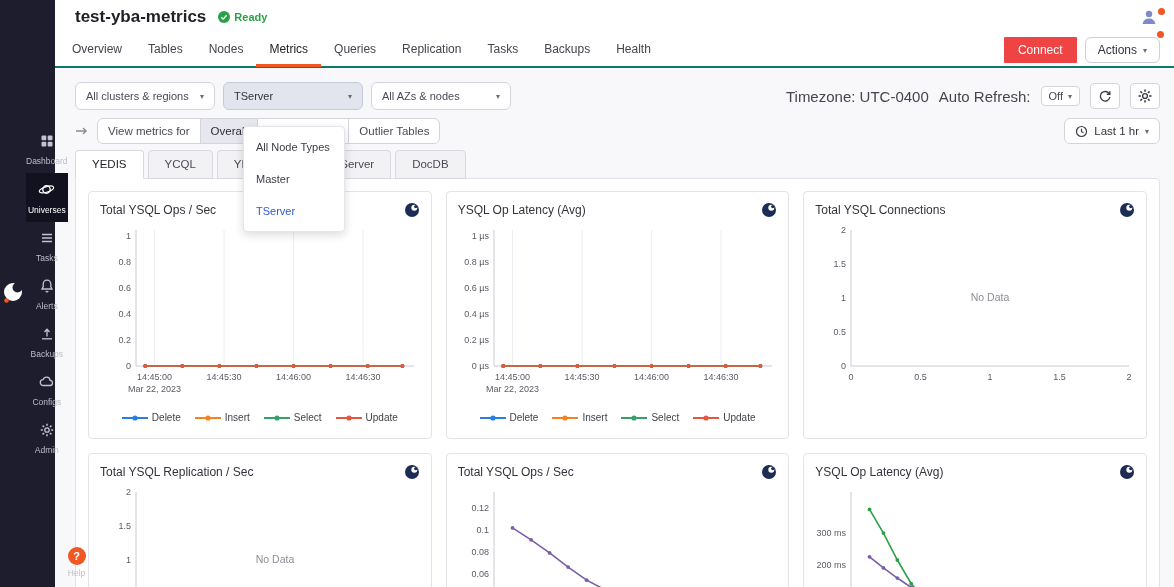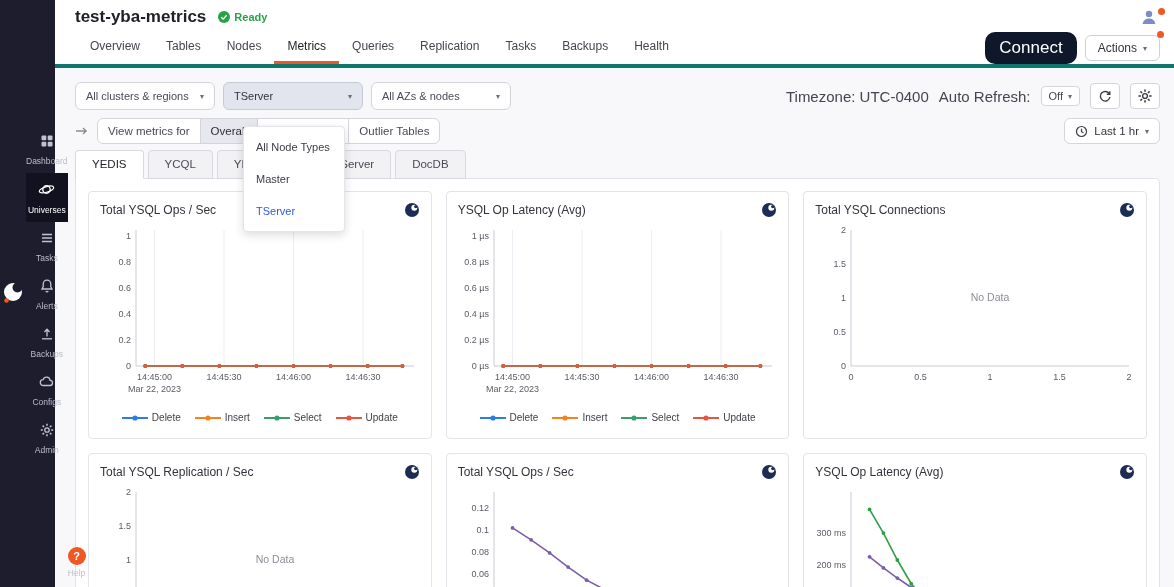--- a/index.html
+++ b/index.html
@@ -17,26 +17,26 @@
 .sb-help{margin-top:auto;margin-bottom:9px;display:flex;flex-direction:column;align-items:center;gap:3px;cursor:pointer}
 .help-circle{width:18px;height:18px;border-radius:50%;background:#ef5824;color:#fff;font-size:11px;font-weight:bold;display:flex;align-items:center;justify-content:center}
 .help-lbl{font-size:8.5px;color:#bcbcca}
 
 .main{position:absolute;left:55px;top:0;right:0;height:100%}
 .topbar{height:34px;display:flex;align-items:center;padding:0 16px 0 20px;background:#fff;position:relative}
 .page-title{font-size:17px;font-weight:bold;color:#202028;margin-right:12px}
 .ready{display:flex;align-items:center;gap:4px;font-size:11px;font-weight:bold;color:#27a345}
 .top-right{margin-left:auto;display:flex;align-items:center;position:relative}
 .user-dot{position:absolute;right:-7px;top:0;width:7px;height:7px;border-radius:50%;background:#ef5824}
-.tabs-row{height:34px;border-bottom:4px solid #0f766e;display:flex;align-items:flex-end;padding:0 14px 0 22px;background:#fff;position:relative}
+.tabs-row{height:34px;border-bottom:2px solid #0f766e;display:flex;align-items:center;padding:0 14px 0 4px;background:#fff;position:relative}
 .tabs-left{display:flex;height:34px}
 .tab{padding:0 13px;font-size:12px;color:#45454f;height:34px;line-height:33px;cursor:pointer;white-space:nowrap}
 .tab.active{color:#232329;box-shadow:inset 0 -3px 0 #ef5824}
 .tabs-right{margin-left:auto;display:flex;gap:8px;align-items:center}
-.btn-connect{background:#0f172a;color:#fff;border:none;border-radius:10px;padding:6px 14px;font-size:17px;cursor:pointer}
+.btn-connect{background:#ef4444;color:#fff;border:none;border-radius:1px;padding:6px 14px;font-size:12px;cursor:pointer}
 .btn-actions{background:#fff;border:1px solid #cfcfd8;border-radius:6px;padding:5px 12px;font-size:12px;color:#33333c;cursor:pointer;display:flex;align-items:center;gap:6px}
 .actions-dot{position:absolute;right:10px;top:-3px;width:7px;height:7px;border-radius:50%;background:#ef5824}
 .caret{font-size:8px;color:#6d6d78}
 
 .content{position:absolute;left:0;top:68px;right:0;padding:14px 14px 0 20px;background:#f8f8fa;height:820px}
 .filter-row{display:flex;align-items:center;gap:8px;margin-bottom:8px;position:relative}
 .dd{width:140px;height:28px;border:1px solid #d4d4dd;border-radius:6px;background:#fff;display:flex;align-items:center;justify-content:space-between;padding:0 10px;font-size:11px;color:#4a4a56;cursor:pointer;white-space:nowrap}
 .dd.open{background:#e2e5ee;border-color:#c5cad9;color:#33333c}
 .filter-right{margin-left:auto;display:flex;align-items:center;gap:10px}
 .tz,.ar-label{font-size:15px;color:#45454f;white-space:nowrap}

